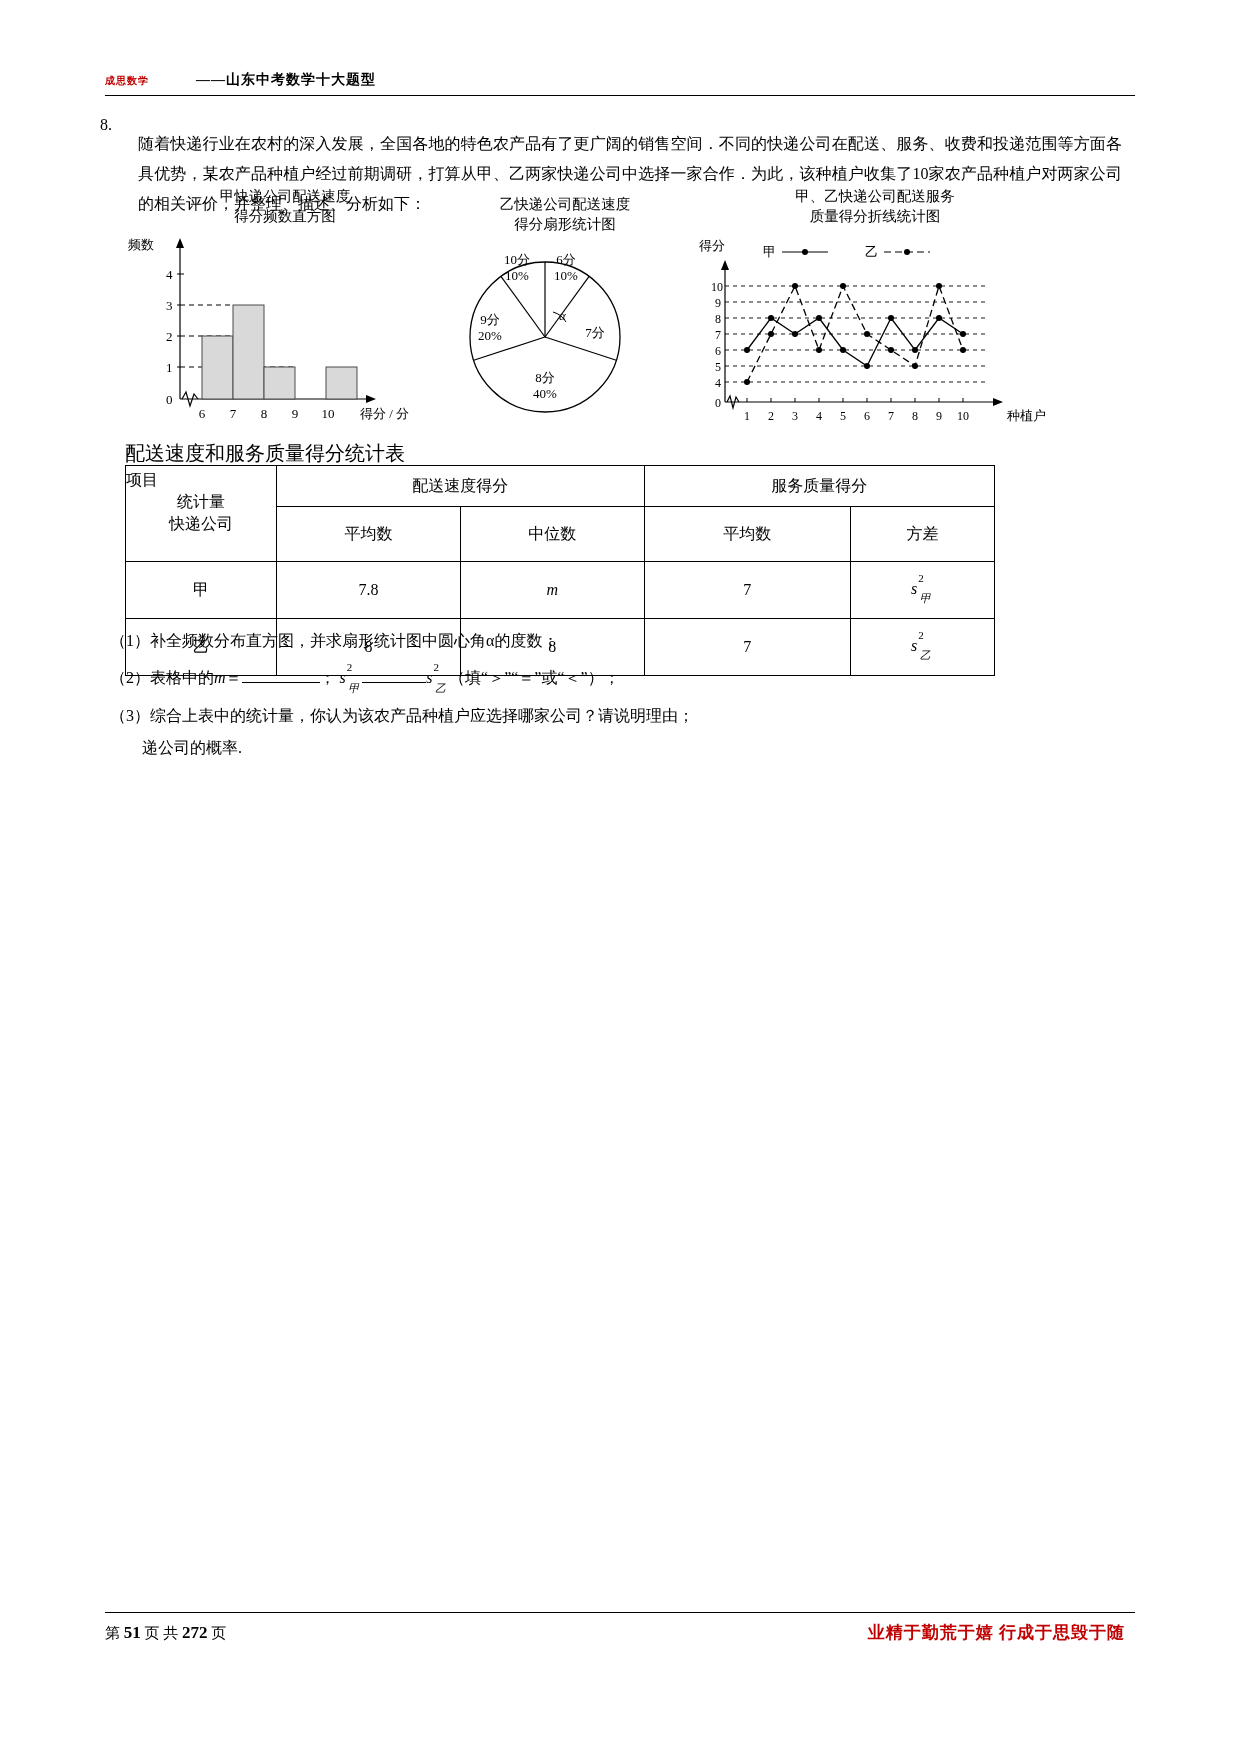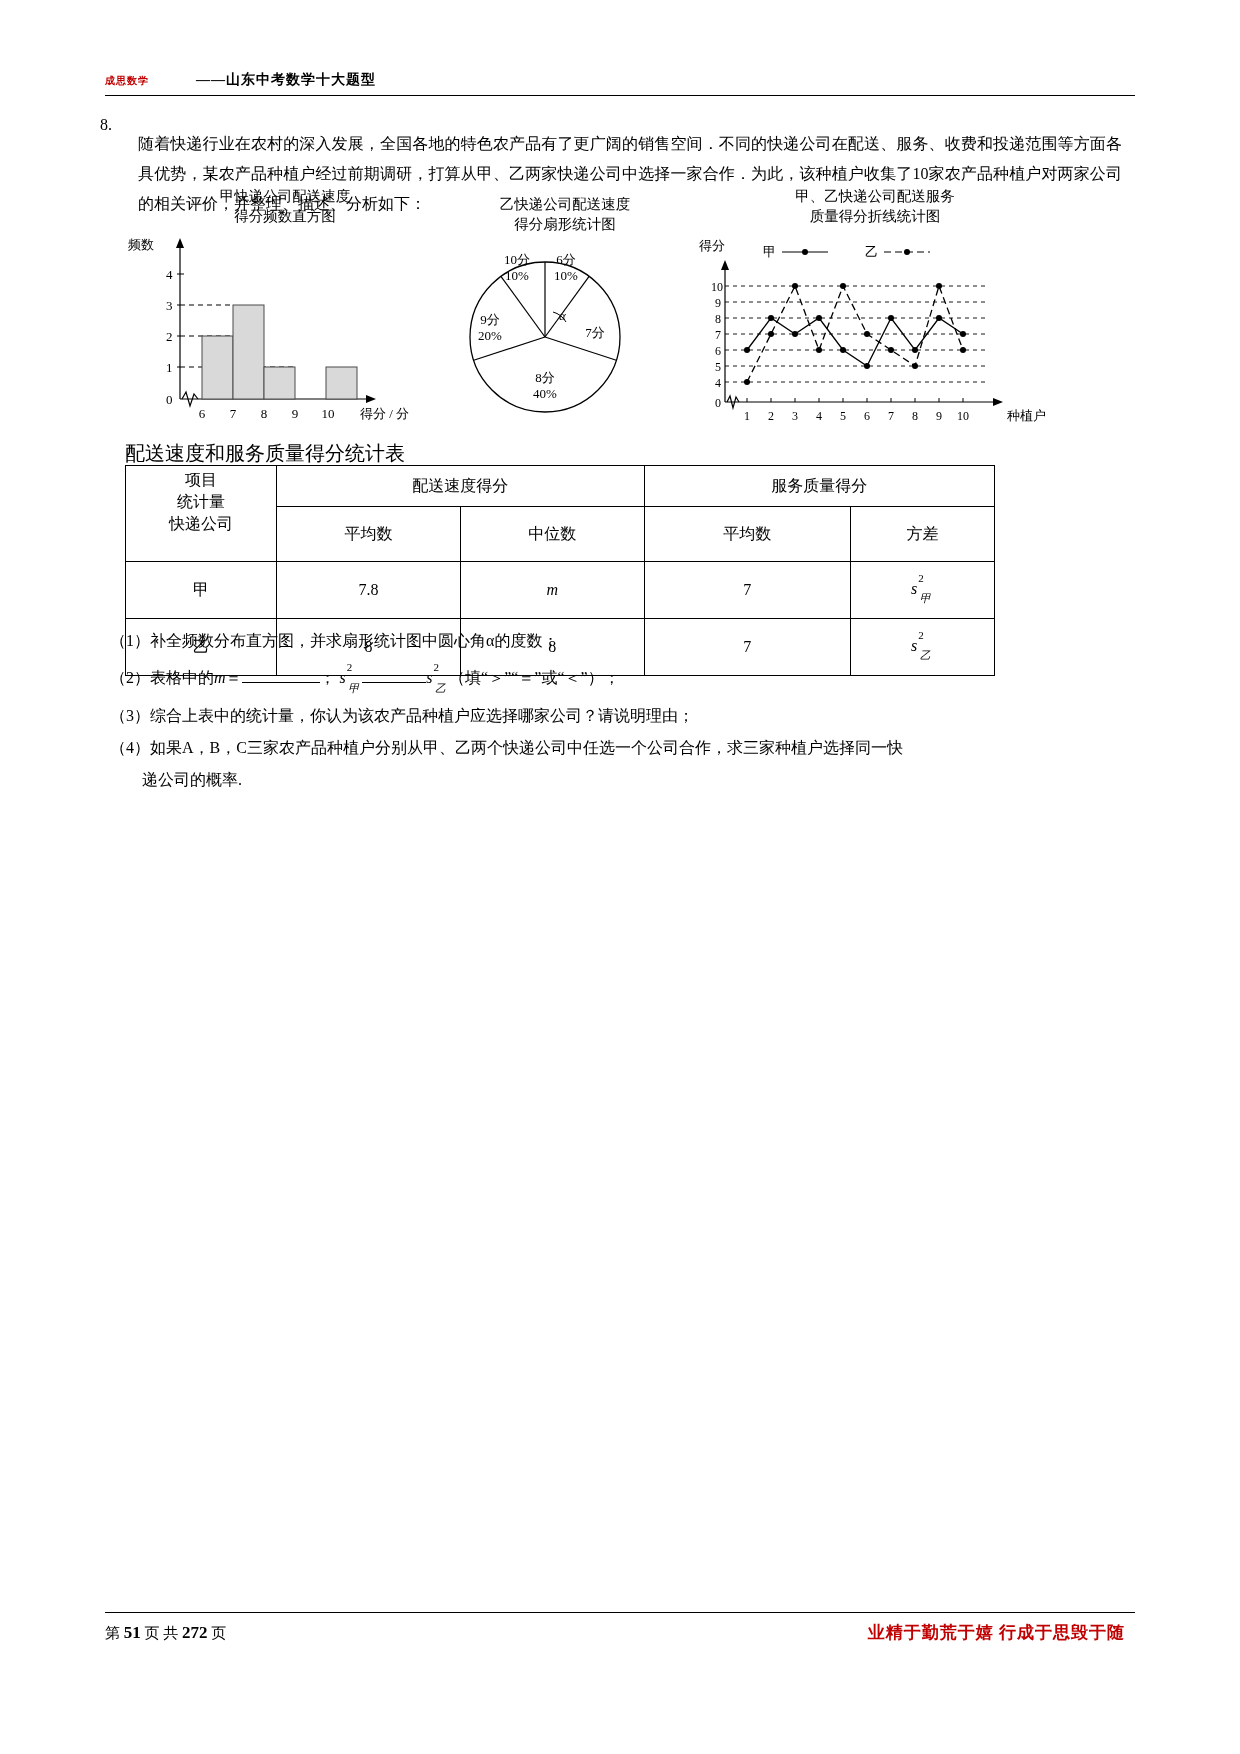--- a/index.html
+++ b/index.html
@@ -64,21 +64,21 @@
   table.stat td,table.stat th{
     border:1px solid #000;text-align:center;font-weight:normal;
     padding:4px 2px;
   }
   .r1 td{height:32px;}
   .r2 td{height:46px;}
   .r3 td,.r4 td{height:48px;}
   .proj-cell{
     position:relative;height:78px;width:150px;padding:0 !important;
   }
-  .proj-cell .l1{position:absolute;left:0;right:0;top:4px;text-align:center;}
+  .proj-cell .l1{position:absolute;left:0;right:0;top:4px;text-align:left;}
   .proj-cell .l2{position:absolute;left:0;right:0;top:26px;text-align:center;}
   .proj-cell .l3{position:absolute;left:0;right:0;top:48px;text-align:center;}
   .mi{font-style:italic;}
   .sq{position:relative;display:inline-block;font-style:italic;text-align:right;}
   .sq sup{font-size:11px;position:relative;top:-6px;left:1px;font-style:normal;}
   .sq sub{font-size:11px;position:relative;top:4px;left:-3px;}
   
   .qlist{
     position:absolute;left:110px;top:625px;width:1025px;
     font-size:16px;line-height:32px;
@@ -347,23 +347,20 @@
   </tbody>
     </table>
 
   <div class="qlist">
     <p>（1）补全频数分布直方图，并求扇形统计图中圆心角α的度数；</p>
     <p>
       <span>（2）表格中的</span><span class="mi">m</span><span>＝</span><span class="blank"></span><span>；</span>
       <span class="sq">s<sup>2</sup><sub>甲</sub></span><span class="blank-s"></span><span class="sq">s<sup>2</sup><sub>乙</sub></span><span>（填“＞”“＝”或“＜”）；</span>
     </p>
     <p>（3）综合上表中的统计量，你认为该农产品种植户应选择哪家公司？请说明理由；</p>
-    <p>
-      <span>（4）如果A，B，C三家农产品种植户分别从甲、乙两个快递公司中任选一个公司合作，求三家种植户选择同一快</span>
-    </p>
     <p style="text-indent:2em">递公司的概率.</p>
   </div>
 
   <div class="footer">
     <span class="pg">
       <span>第</span>
       <b>51</b>
       <span>页 共</span>
       <b>272</b>
       <span>页</span>

